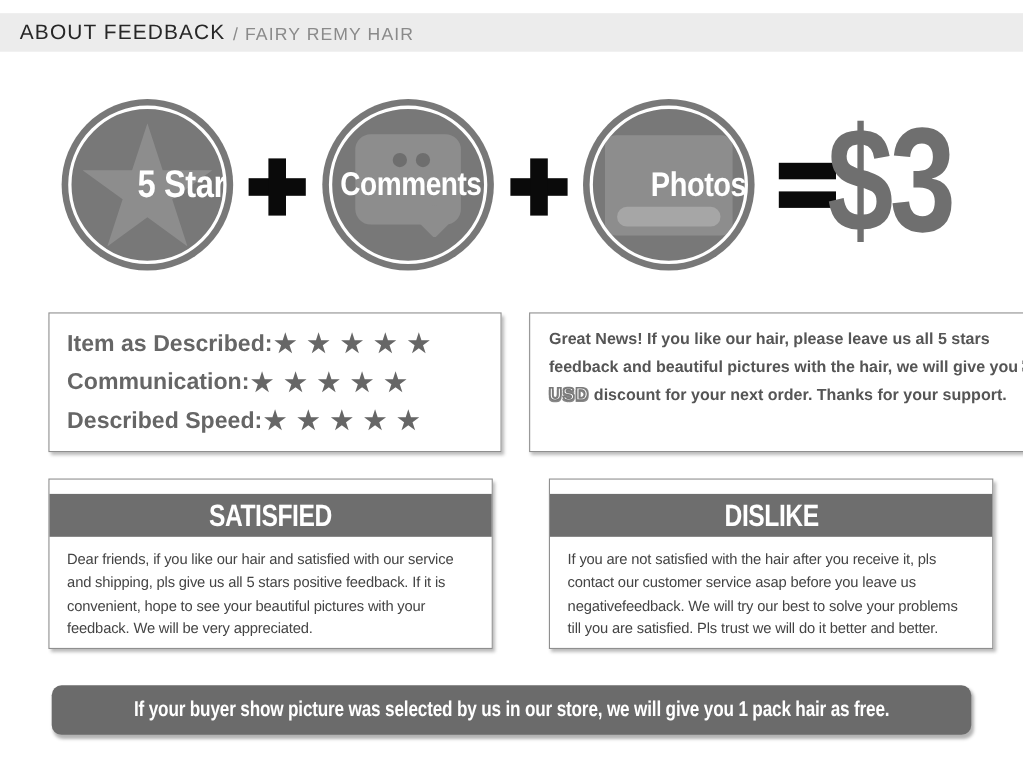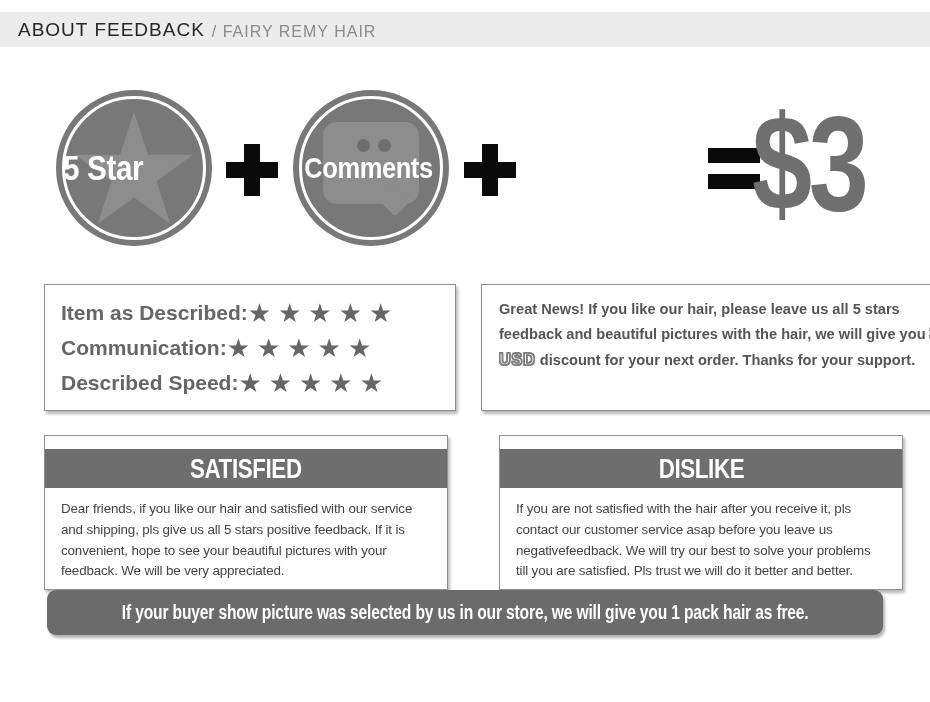--- a/index.html
+++ b/index.html
@@ -18,21 +18,21 @@
   .header-sub   { font-size:16px; color:#8a8a8a; letter-spacing:1px; margin-left:7px; padding-top:5px; }
 
   
   .badge {
     position:absolute; top:90px; width:156px; height:156px;
     border-radius:50%; background:#787878;
   }
   .badge-ring { position:absolute; inset:6px; border:3px solid #fff; border-radius:50%; z-index:2; }
   .badge-label {
     position:absolute; left:0; right:0; top:50%; transform:translateY(-50%);
-    text-align:left; color:#fff; font-weight:bold; z-index:3; white-space:nowrap;
+    text-align:right; color:#fff; font-weight:bold; z-index:3; white-space:nowrap;
   }
   .cond { display:inline-block; transform:scaleX(0.85); transform-origin:center; letter-spacing:-0.5px; }
   .badge-a { left:56px; }  .badge-a .badge-label { font-size:35px; }
   .badge-b { left:293px; } .badge-b .badge-label { font-size:30px; }
   .badge-c { left:530px; } .badge-c .badge-label { font-size:31px; }
 
   .icon-star {
     position:absolute; left:19px; top:22px; width:118px; height:112px; background:#8d8d8d;
     clip-path:polygon(50% 0%, 61.8% 38.2%, 100% 38.2%, 69.1% 61.8%, 80.9% 100%, 50% 76.4%, 19.1% 100%, 30.9% 61.8%, 0% 38.2%, 38.2% 38.2%);
     z-index:1;
@@ -96,21 +96,21 @@
   .panel-satisfied { left:44px; } .panel-dislike { left:499px; }
   .band { margin-top:13px; height:39px; background:#6e6e6e;
     display:flex; align-items:center; justify-content:center; }
   .band-title { color:#fff; font-weight:bold; font-size:28px; letter-spacing:0.5px; }
   .band-title .cond { transform:scaleX(0.8); }
   .panel-body { padding:11px 16px 0 16px; font-size:13.4px; color:#444; line-height:1.55;
     letter-spacing:-0.15px; }
 
   
   .footer-bar {
-    position:absolute; left:47px; top:590px; width:836px; height:45px;
+    position:absolute; left:47px; top:623px; width:836px; height:45px;
     background:#6b6b6b; border-radius:9px; box-shadow:2px 3px 3px rgba(0,0,0,0.3);
     display:flex; align-items:center; justify-content:center; gap:18px;
   }
   .footer-star { color:#fff; font-size:24px; font-family:"DejaVu Sans", sans-serif; line-height:1; }
   .footer-text { color:#fff; font-weight:bold; font-size:19.5px; white-space:nowrap; }
   .footer-text .cond { transform:scaleX(0.8); letter-spacing:-0.2px; }
 </style>
 </head>
 <body>
 
@@ -137,20 +137,29 @@
       <div class="comment-dot d1"></div>
       <div class="comment-dot d2"></div>
     </div>
     <div class="badge-label">
       <span class="cond">Comments</span>
     </div>
   </div>
 
   <div class="plus plus-2"></div>
 
+  <div class="badge badge-c">
+    <div class="badge-ring"></div>
+    <div class="icon-photo">
+      <div class="photo-bar"></div>
+    </div>
+    <div class="badge-label">
+      <span class="cond">Photos</span>
+    </div>
+  </div>
 
   <div class="equals"></div>
 
   <div class="result">
     <span class="cond">$3</span>
   </div>
 
   <div class="panel panel-ratings">
     <div class="rating-row">
       <span class="rating-label">Item as Described:</span>

